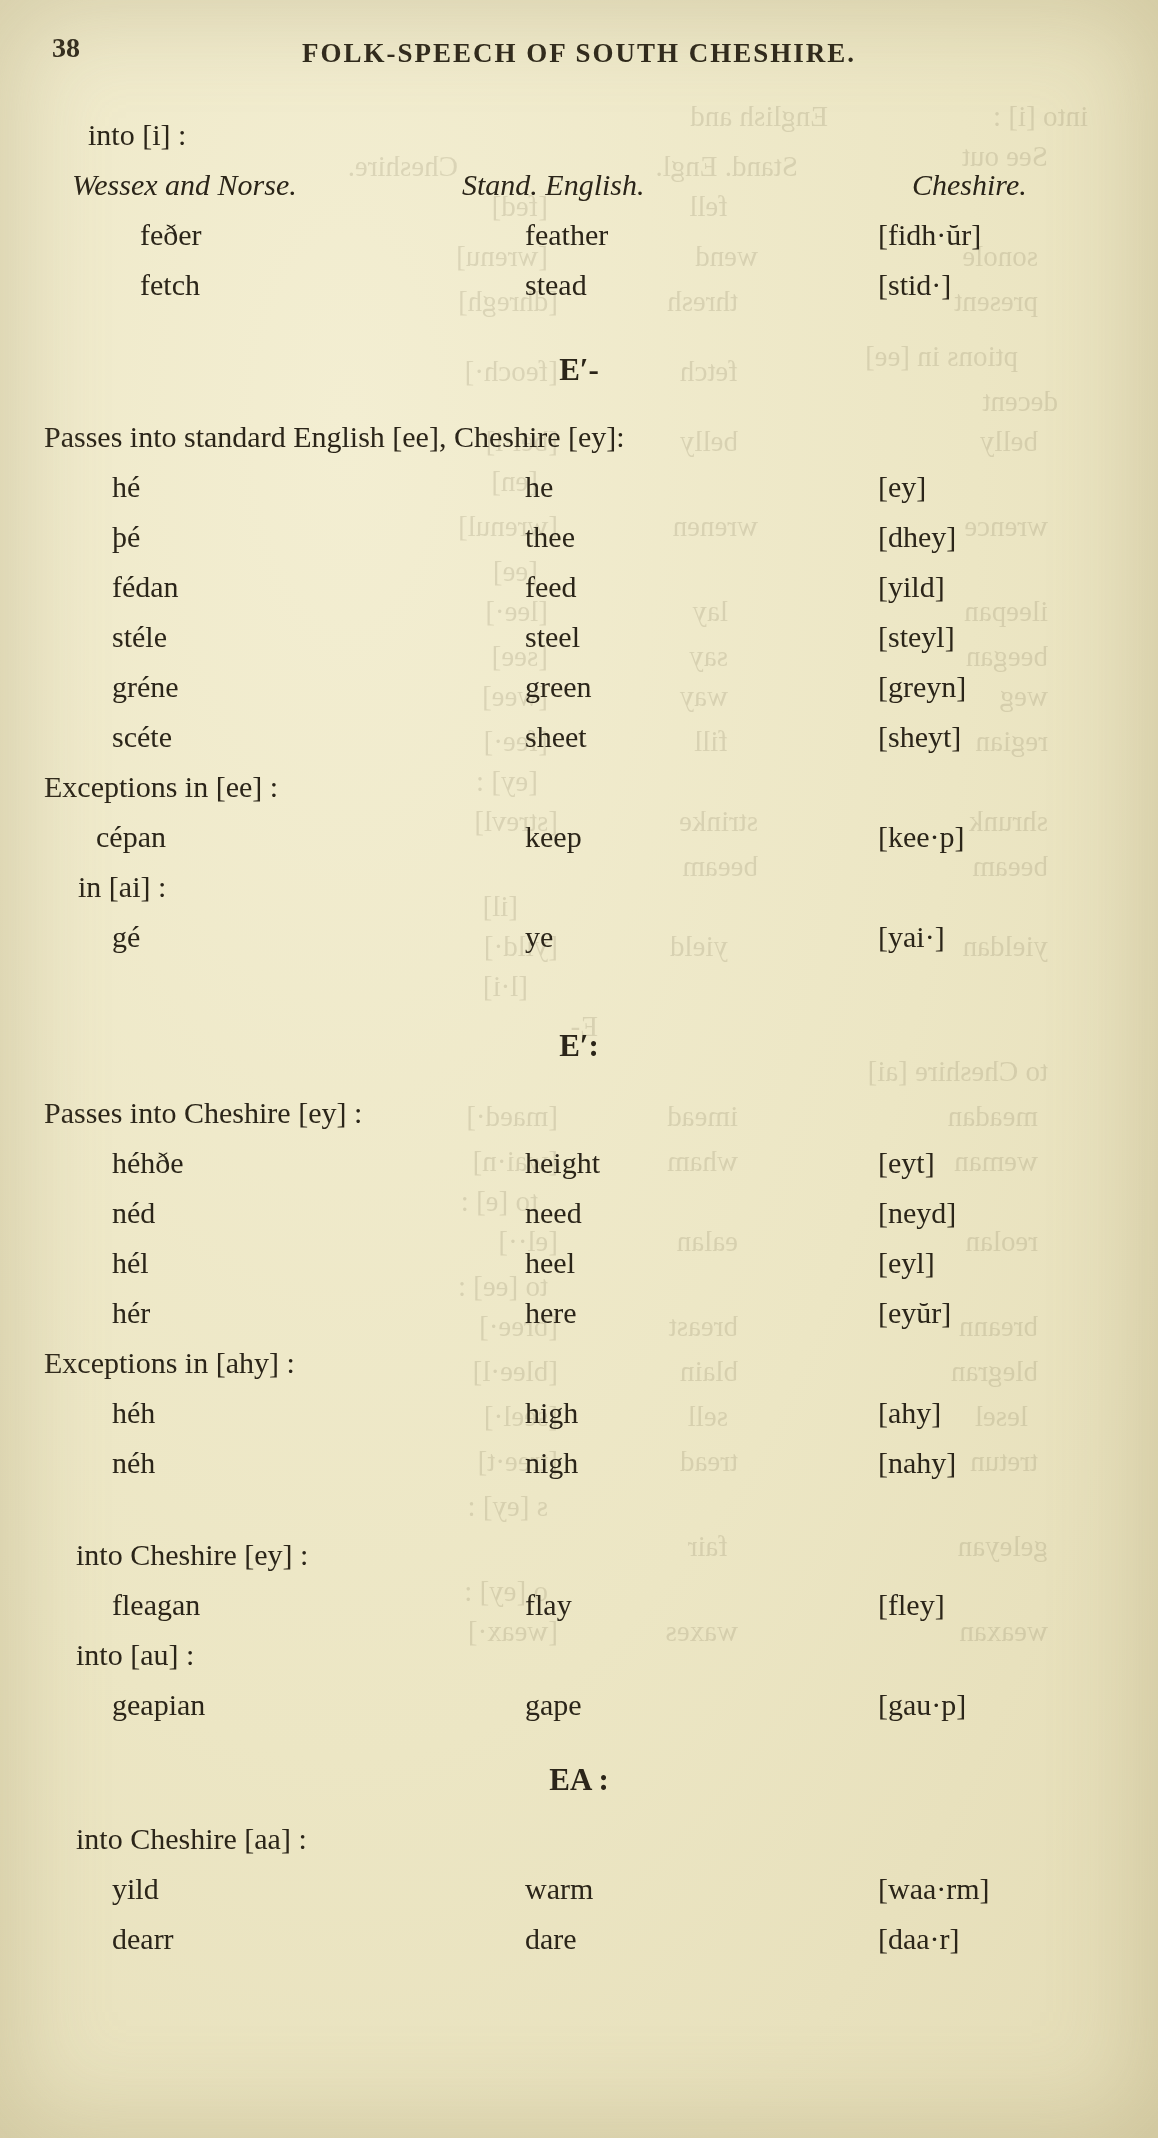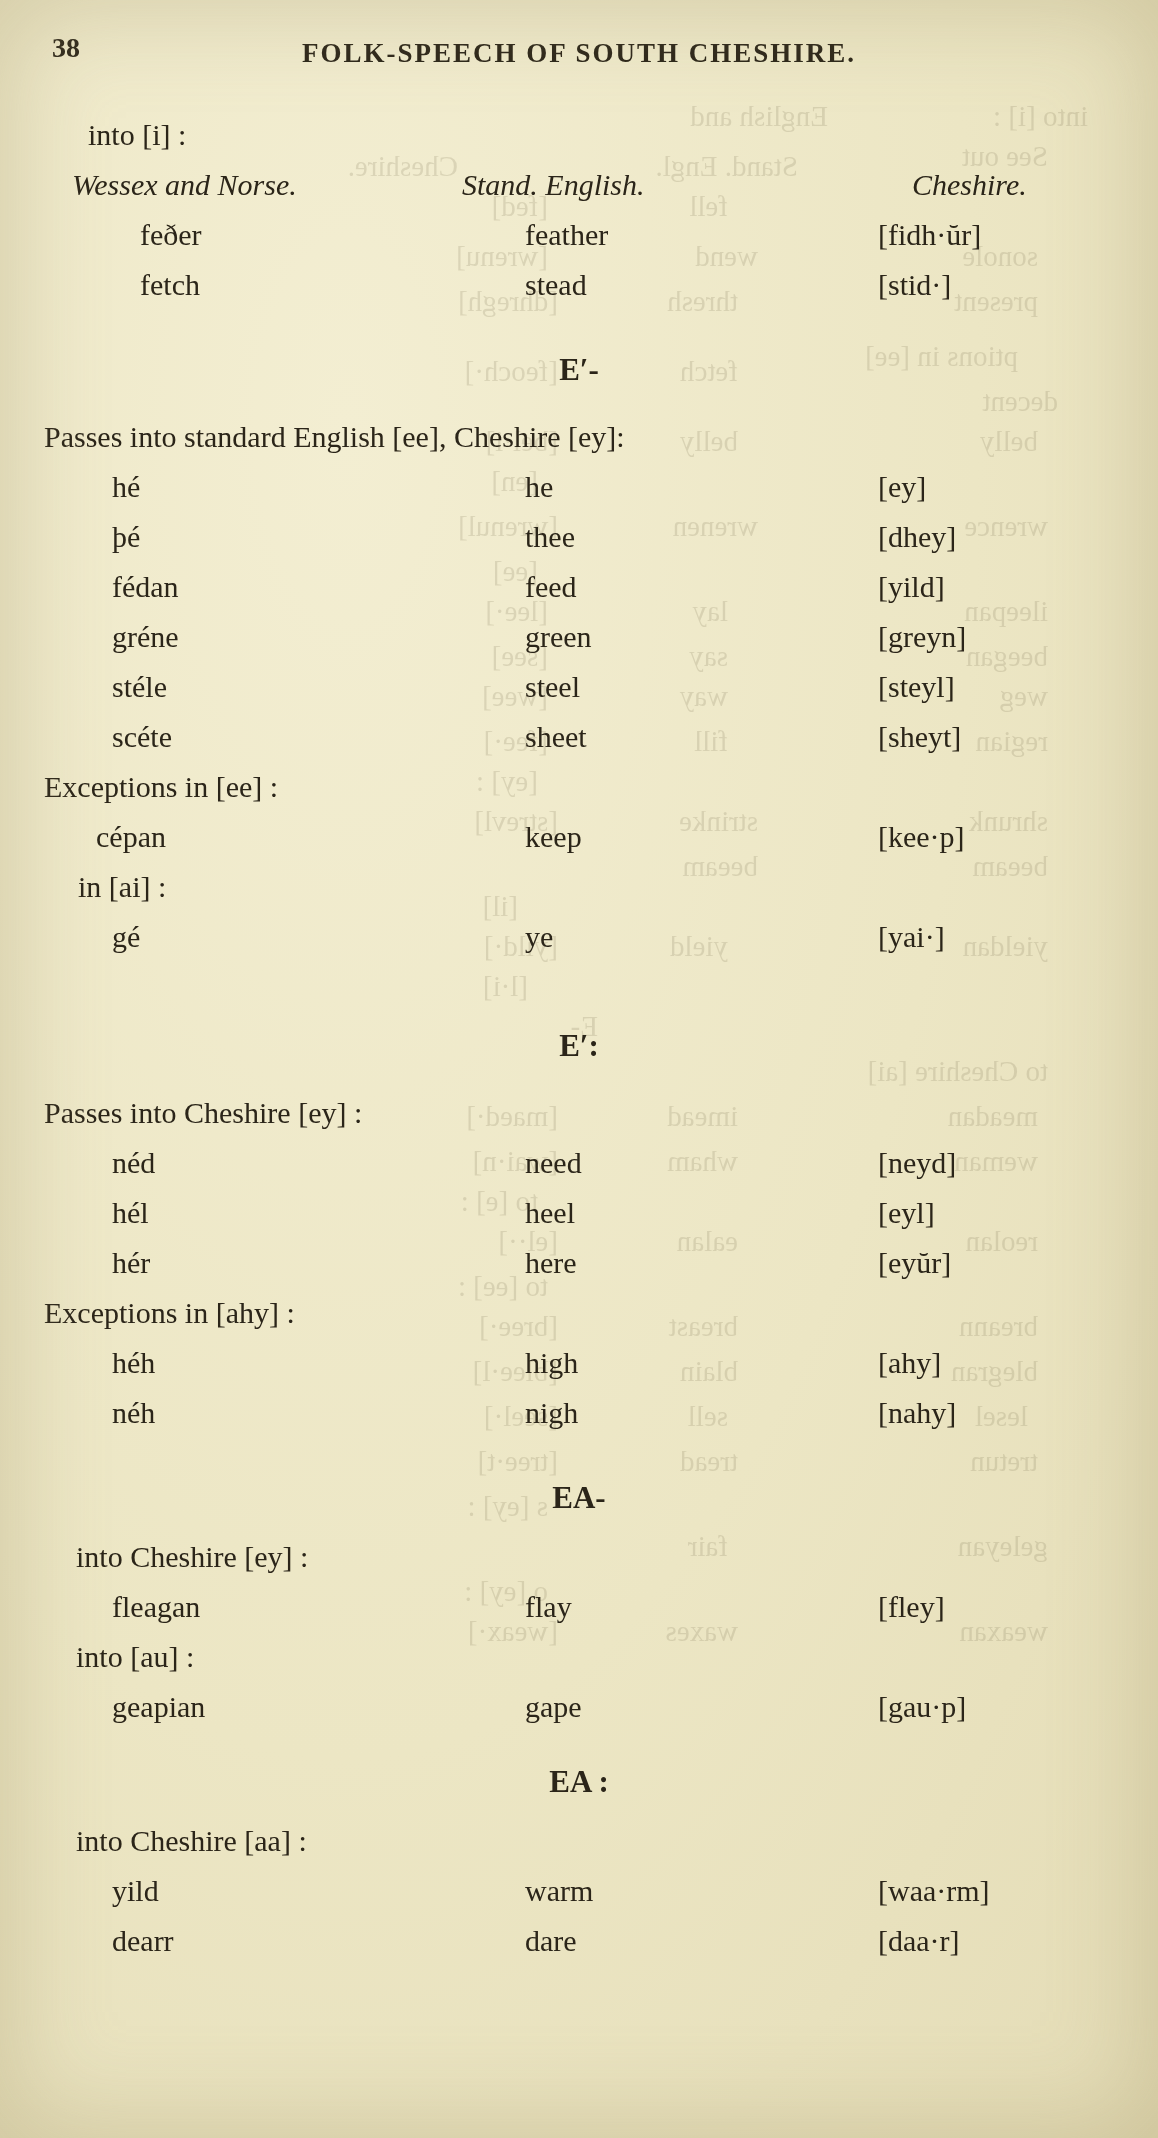--- a/index.html
+++ b/index.html
@@ -246,28 +246,28 @@
         <span class="txt col1" style="left:112px">þé</span>
         <span class="txt col2">thee</span>
         <span class="txt col3">[dhey]</span>
       </div>
       <div class="line">
         <span class="txt col1" style="left:112px">fédan</span>
         <span class="txt col2">feed</span>
         <span class="txt col3">[yild]</span>
       </div>
       <div class="line">
+        <span class="txt col1" style="left:112px">stéle</span>
+        <span class="txt col2">steel</span>
+        <span class="txt col3">[steyl]</span>
+      </div>
+      <div class="line">
         <span class="txt col1" style="left:112px">gréne</span>
         <span class="txt col2">green</span>
         <span class="txt col3">[greyn]</span>
-      </div>
-      <div class="line">
-        <span class="txt col1" style="left:112px">stéle</span>
-        <span class="txt col2">steel</span>
-        <span class="txt col3">[steyl]</span>
       </div>
       <div class="line">
         <span class="txt col1" style="left:112px">scéte</span>
         <span class="txt col2">sheet</span>
         <span class="txt col3">[sheyt]</span>
       </div>
 
       <div class="line">
         <span class="txt flush">Exceptions in [ee] :</span>
       </div>
@@ -290,20 +290,25 @@
       <div class="spacer24"></div>
       <div class="sect-wrap">
         <span class="sect-inner">E′:</span>
       </div>
       <div class="spacer16"></div>
 
       <div class="line">
         <span class="txt flush">Passes into Cheshire [ey] :</span>
       </div>
       <div class="line">
+        <span class="txt col1" style="left:112px">héhðe</span>
+        <span class="txt col2">height</span>
+        <span class="txt col3">[eyt]</span>
+      </div>
+      <div class="line">
         <span class="txt col1" style="left:112px">néd</span>
         <span class="txt col2">need</span>
         <span class="txt col3">[neyd]</span>
       </div>
       <div class="line">
         <span class="txt col1" style="left:112px">hél</span>
         <span class="txt col2">heel</span>
         <span class="txt col3">[eyl]</span>
       </div>
       <div class="line">
@@ -320,23 +325,20 @@
         <span class="txt col2">high</span>
         <span class="txt col3">[ahy]</span>
       </div>
       <div class="line">
         <span class="txt col1" style="left:112px">néh</span>
         <span class="txt col2">nigh</span>
         <span class="txt col3">[nahy]</span>
       </div>
 
       <div class="spacer34"></div>
-      <div class="sect-wrap">
-        <span class="sect-inner">EA-</span>
-      </div>
       <div class="spacer8"></div>
 
       <div class="line">
         <span class="txt" style="left:76px">into Cheshire [ey] :</span>
       </div>
       <div class="line">
         <span class="txt col1" style="left:112px">fleagan</span>
         <span class="txt col2">flay</span>
         <span class="txt col3">[fley]</span>
       </div>

